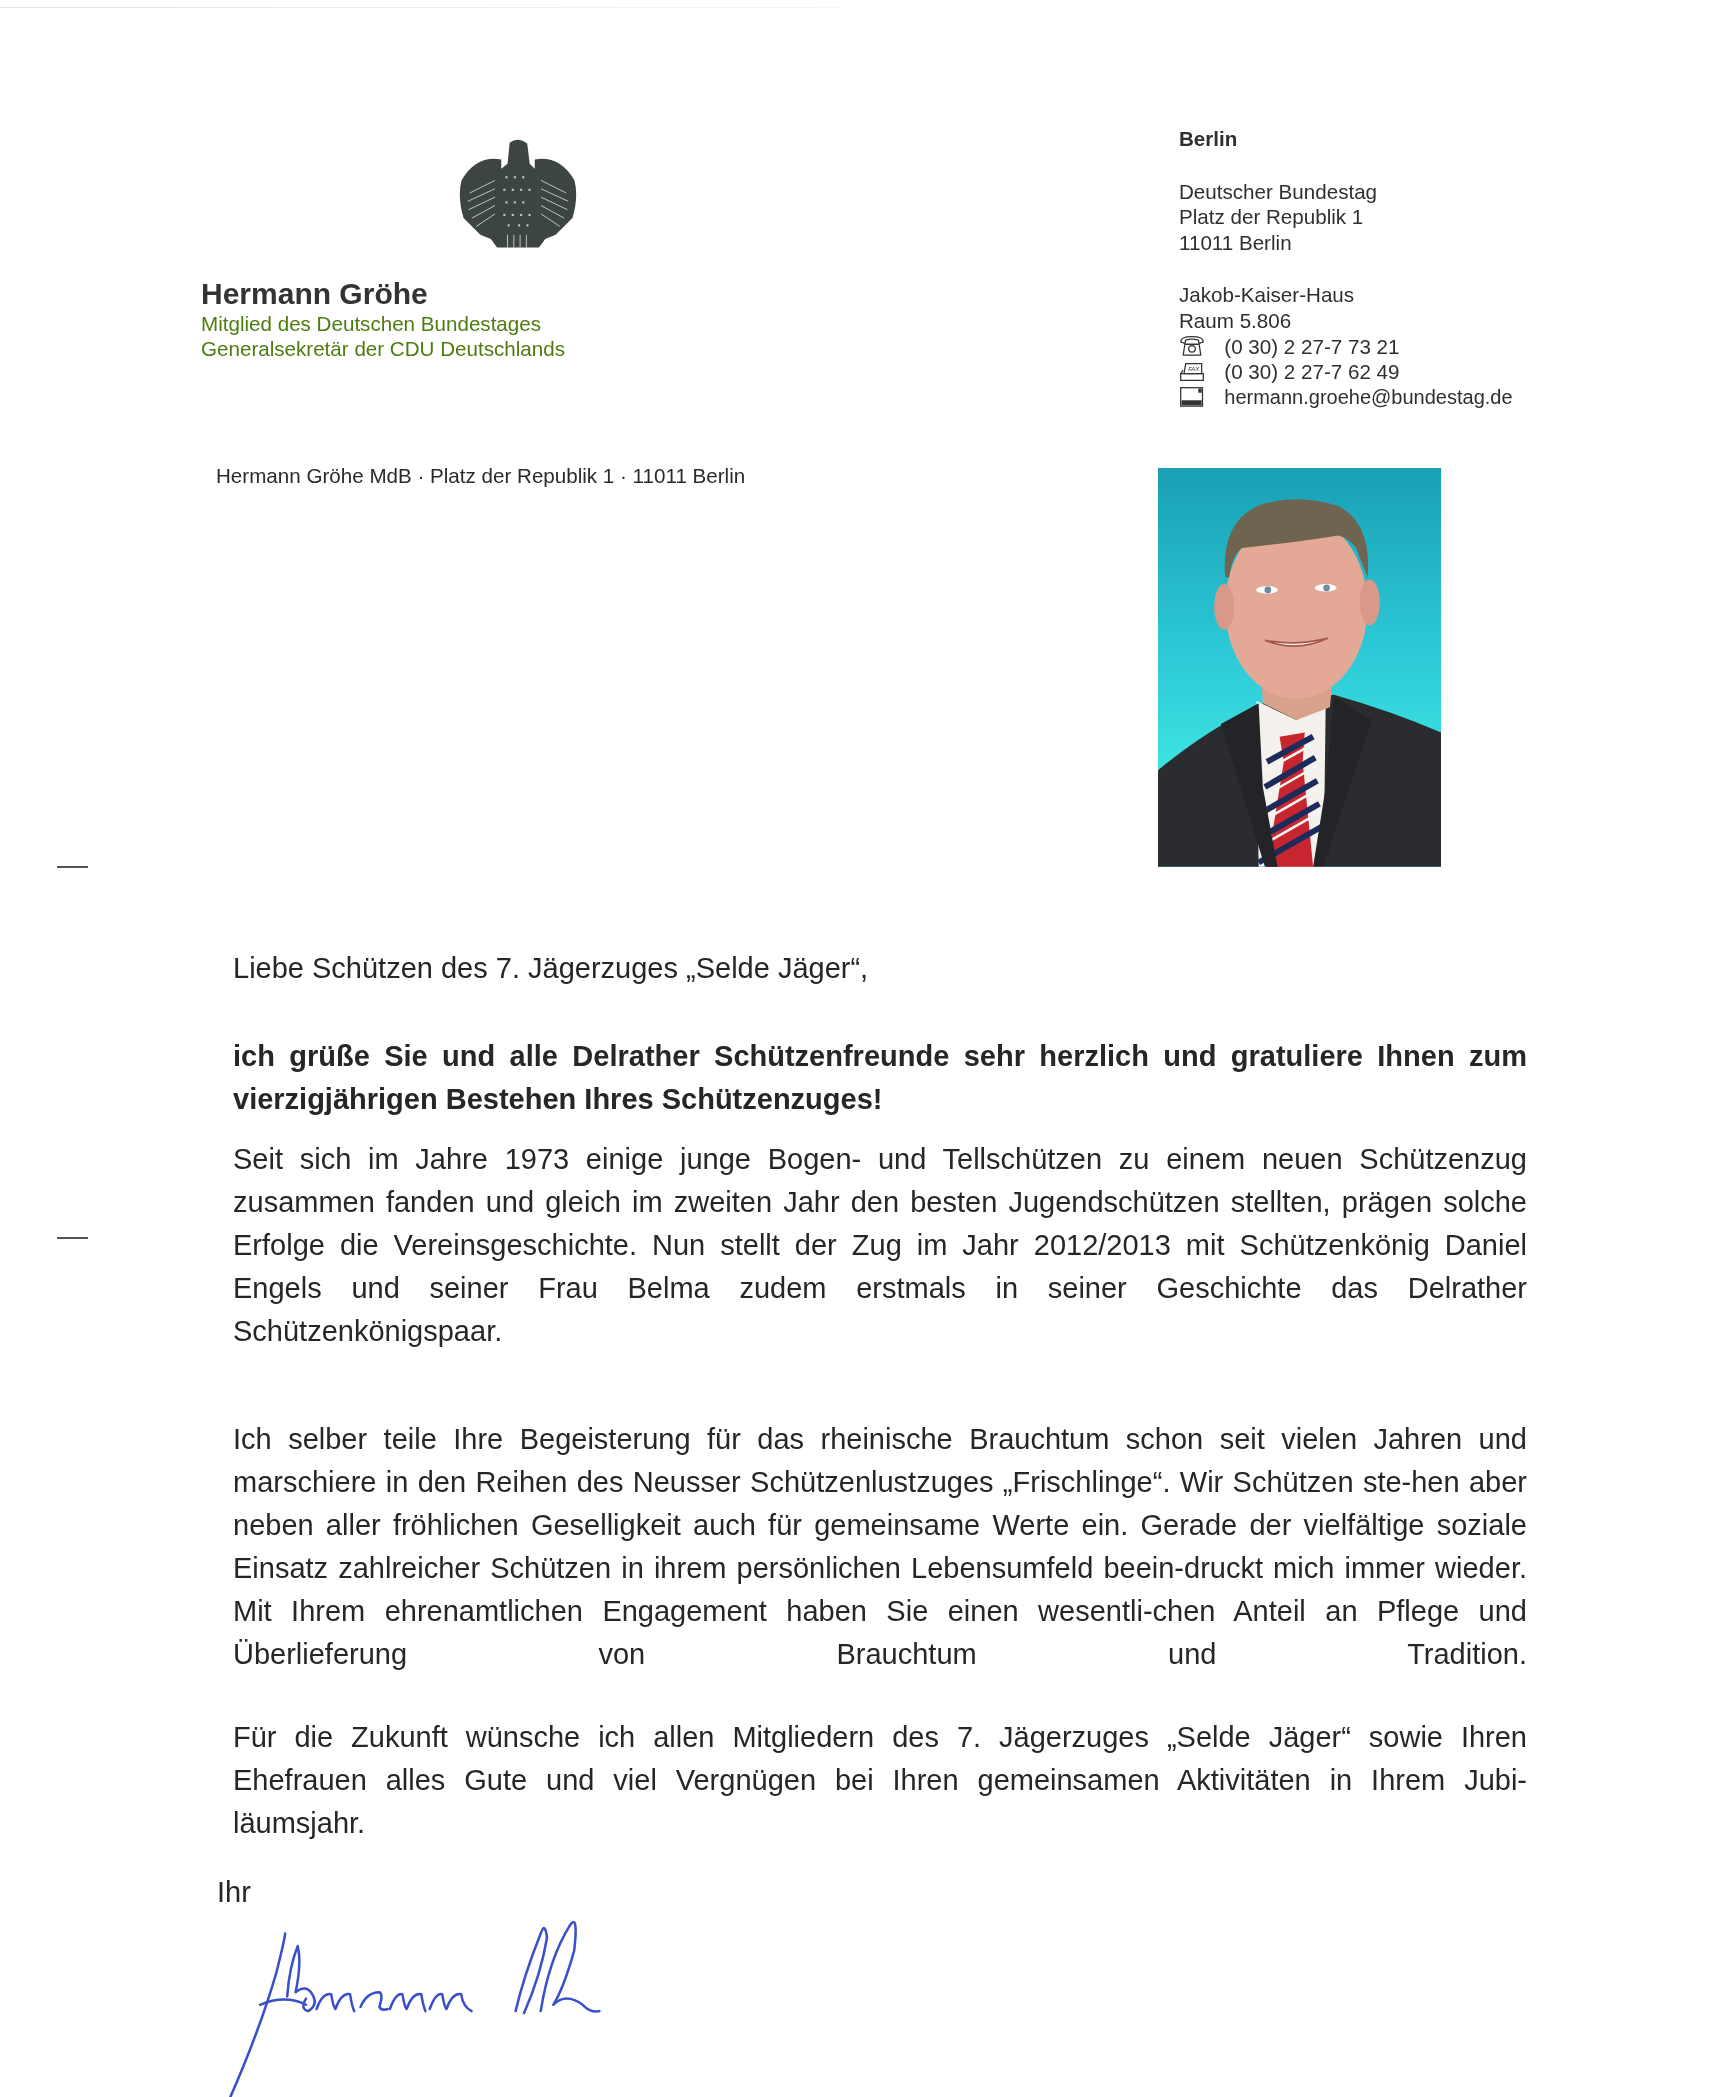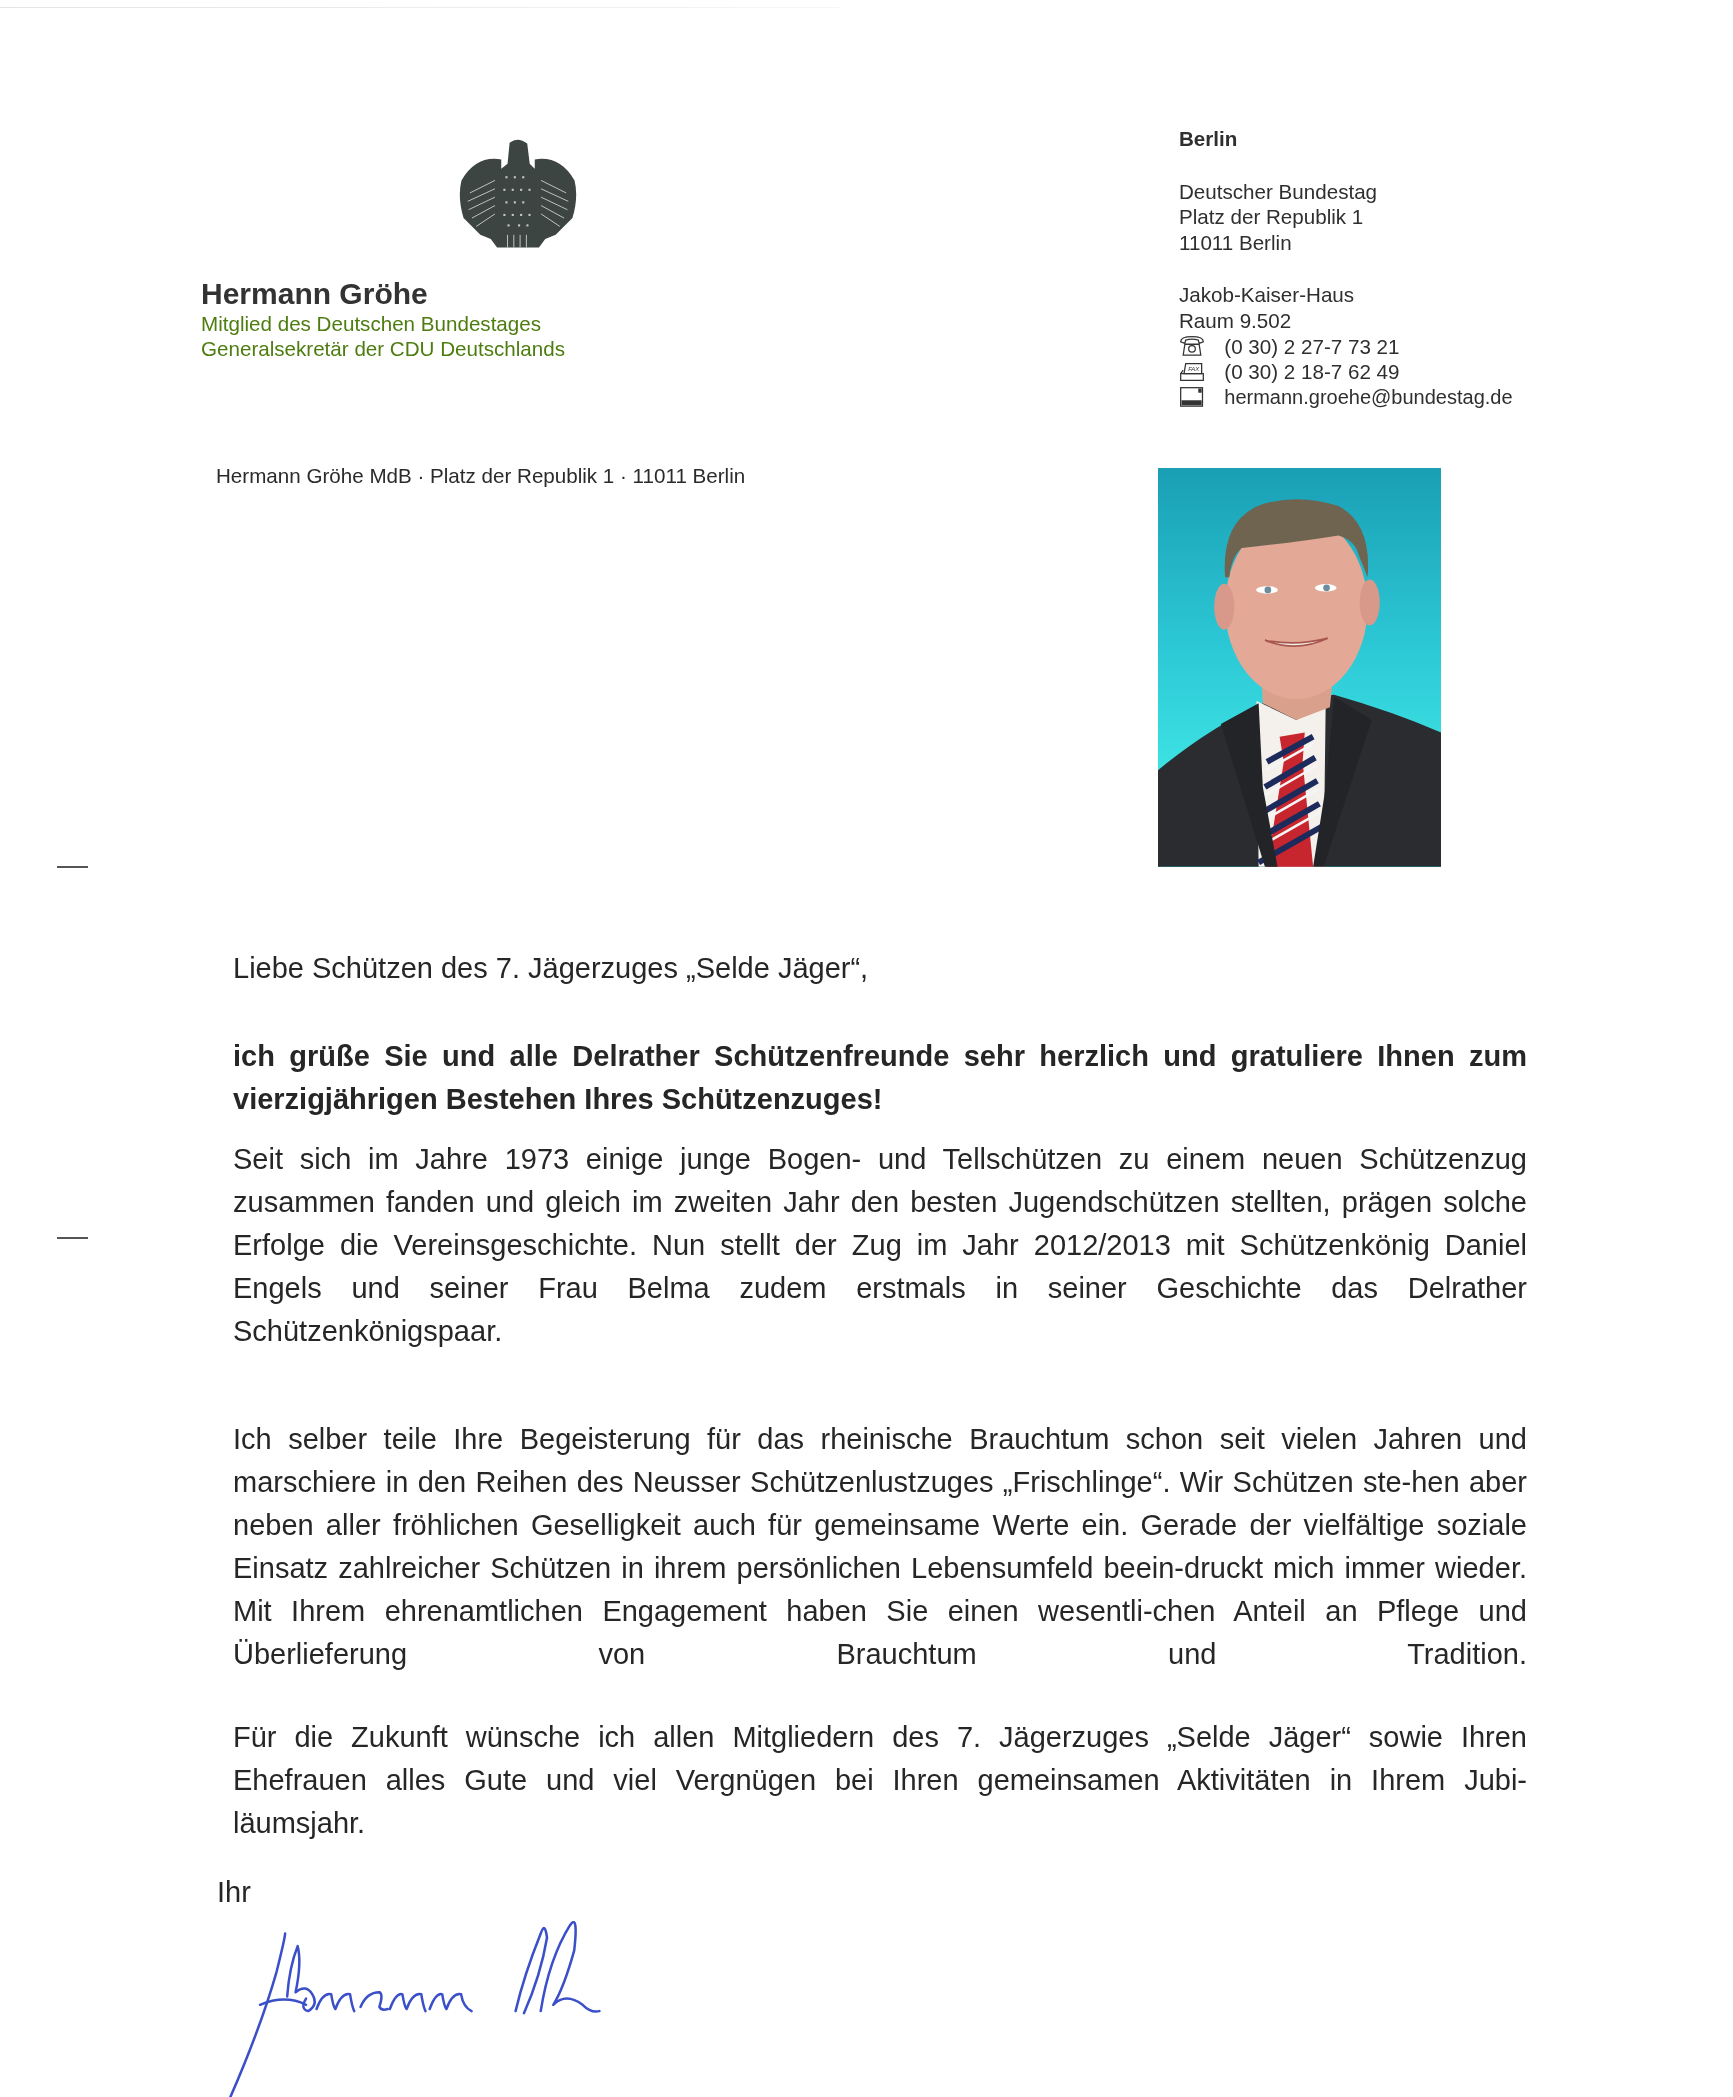--- a/index.html
+++ b/index.html
@@ -100,41 +100,41 @@
 </div>
 
 <div class="abs contact">
   <div class="city">Berlin</div>
   <div class="gap"></div>
   <div>Deutscher Bundestag</div>
   <div>Platz der Republik 1</div>
   <div>11011 Berlin</div>
   <div class="gap"></div>
   <div>Jakob-Kaiser-Haus</div>
-  <div>Raum 9.502</div>
+  <div>Raum 5.806</div>
   <div class="row">
     <svg class="icon" viewBox="0 0 62 54">
       <g fill="none" stroke="#333" stroke-width="3">
         <path d="M4 16 Q4 4 31 4 Q58 4 58 16 L48 20 L46 12 Q31 8 16 12 L14 20 Z"></path>
         <path d="M14 22 L10 48 L52 48 L48 22 Z"></path>
         <circle cx="31" cy="33" r="8"></circle>
       </g>
     </svg>
     <span>(0 30) 2 27-7 73 21</span>
   </div>
   <div class="row">
     <svg class="icon" viewBox="0 0 62 54" style="font-size:49px">
       <g fill="none" stroke="#333" stroke-width="3">
         <path d="M16 6 L54 6 L54 30 L12 30 Z"></path>
         <path d="M4 30 L58 30 L58 46 L4 46 Z"></path>
         <path d="M10 22 L4 30"></path>
       </g>
       <text x="22" y="24" font-size="14" font-style="italic" fill="#333" font-family="Liberation Sans, sans-serif">FAX</text>
     </svg>
-    <span>(0 30) 2 18-7 62 49</span>
+    <span>(0 30) 2 27-7 62 49</span>
   </div>
   <div class="row">
     <svg class="icon" viewBox="0 0 62 54">
       <rect x="4" y="4" width="52" height="44" fill="none" stroke="#333" stroke-width="3"></rect>
       <rect x="46" y="6" width="8" height="10" fill="#333"></rect>
       <rect x="6" y="34" width="48" height="12" fill="#333"></rect>
     </svg>
     <span class="email">hermann.groehe@bundestag.de</span>
   </div>
 </div>

